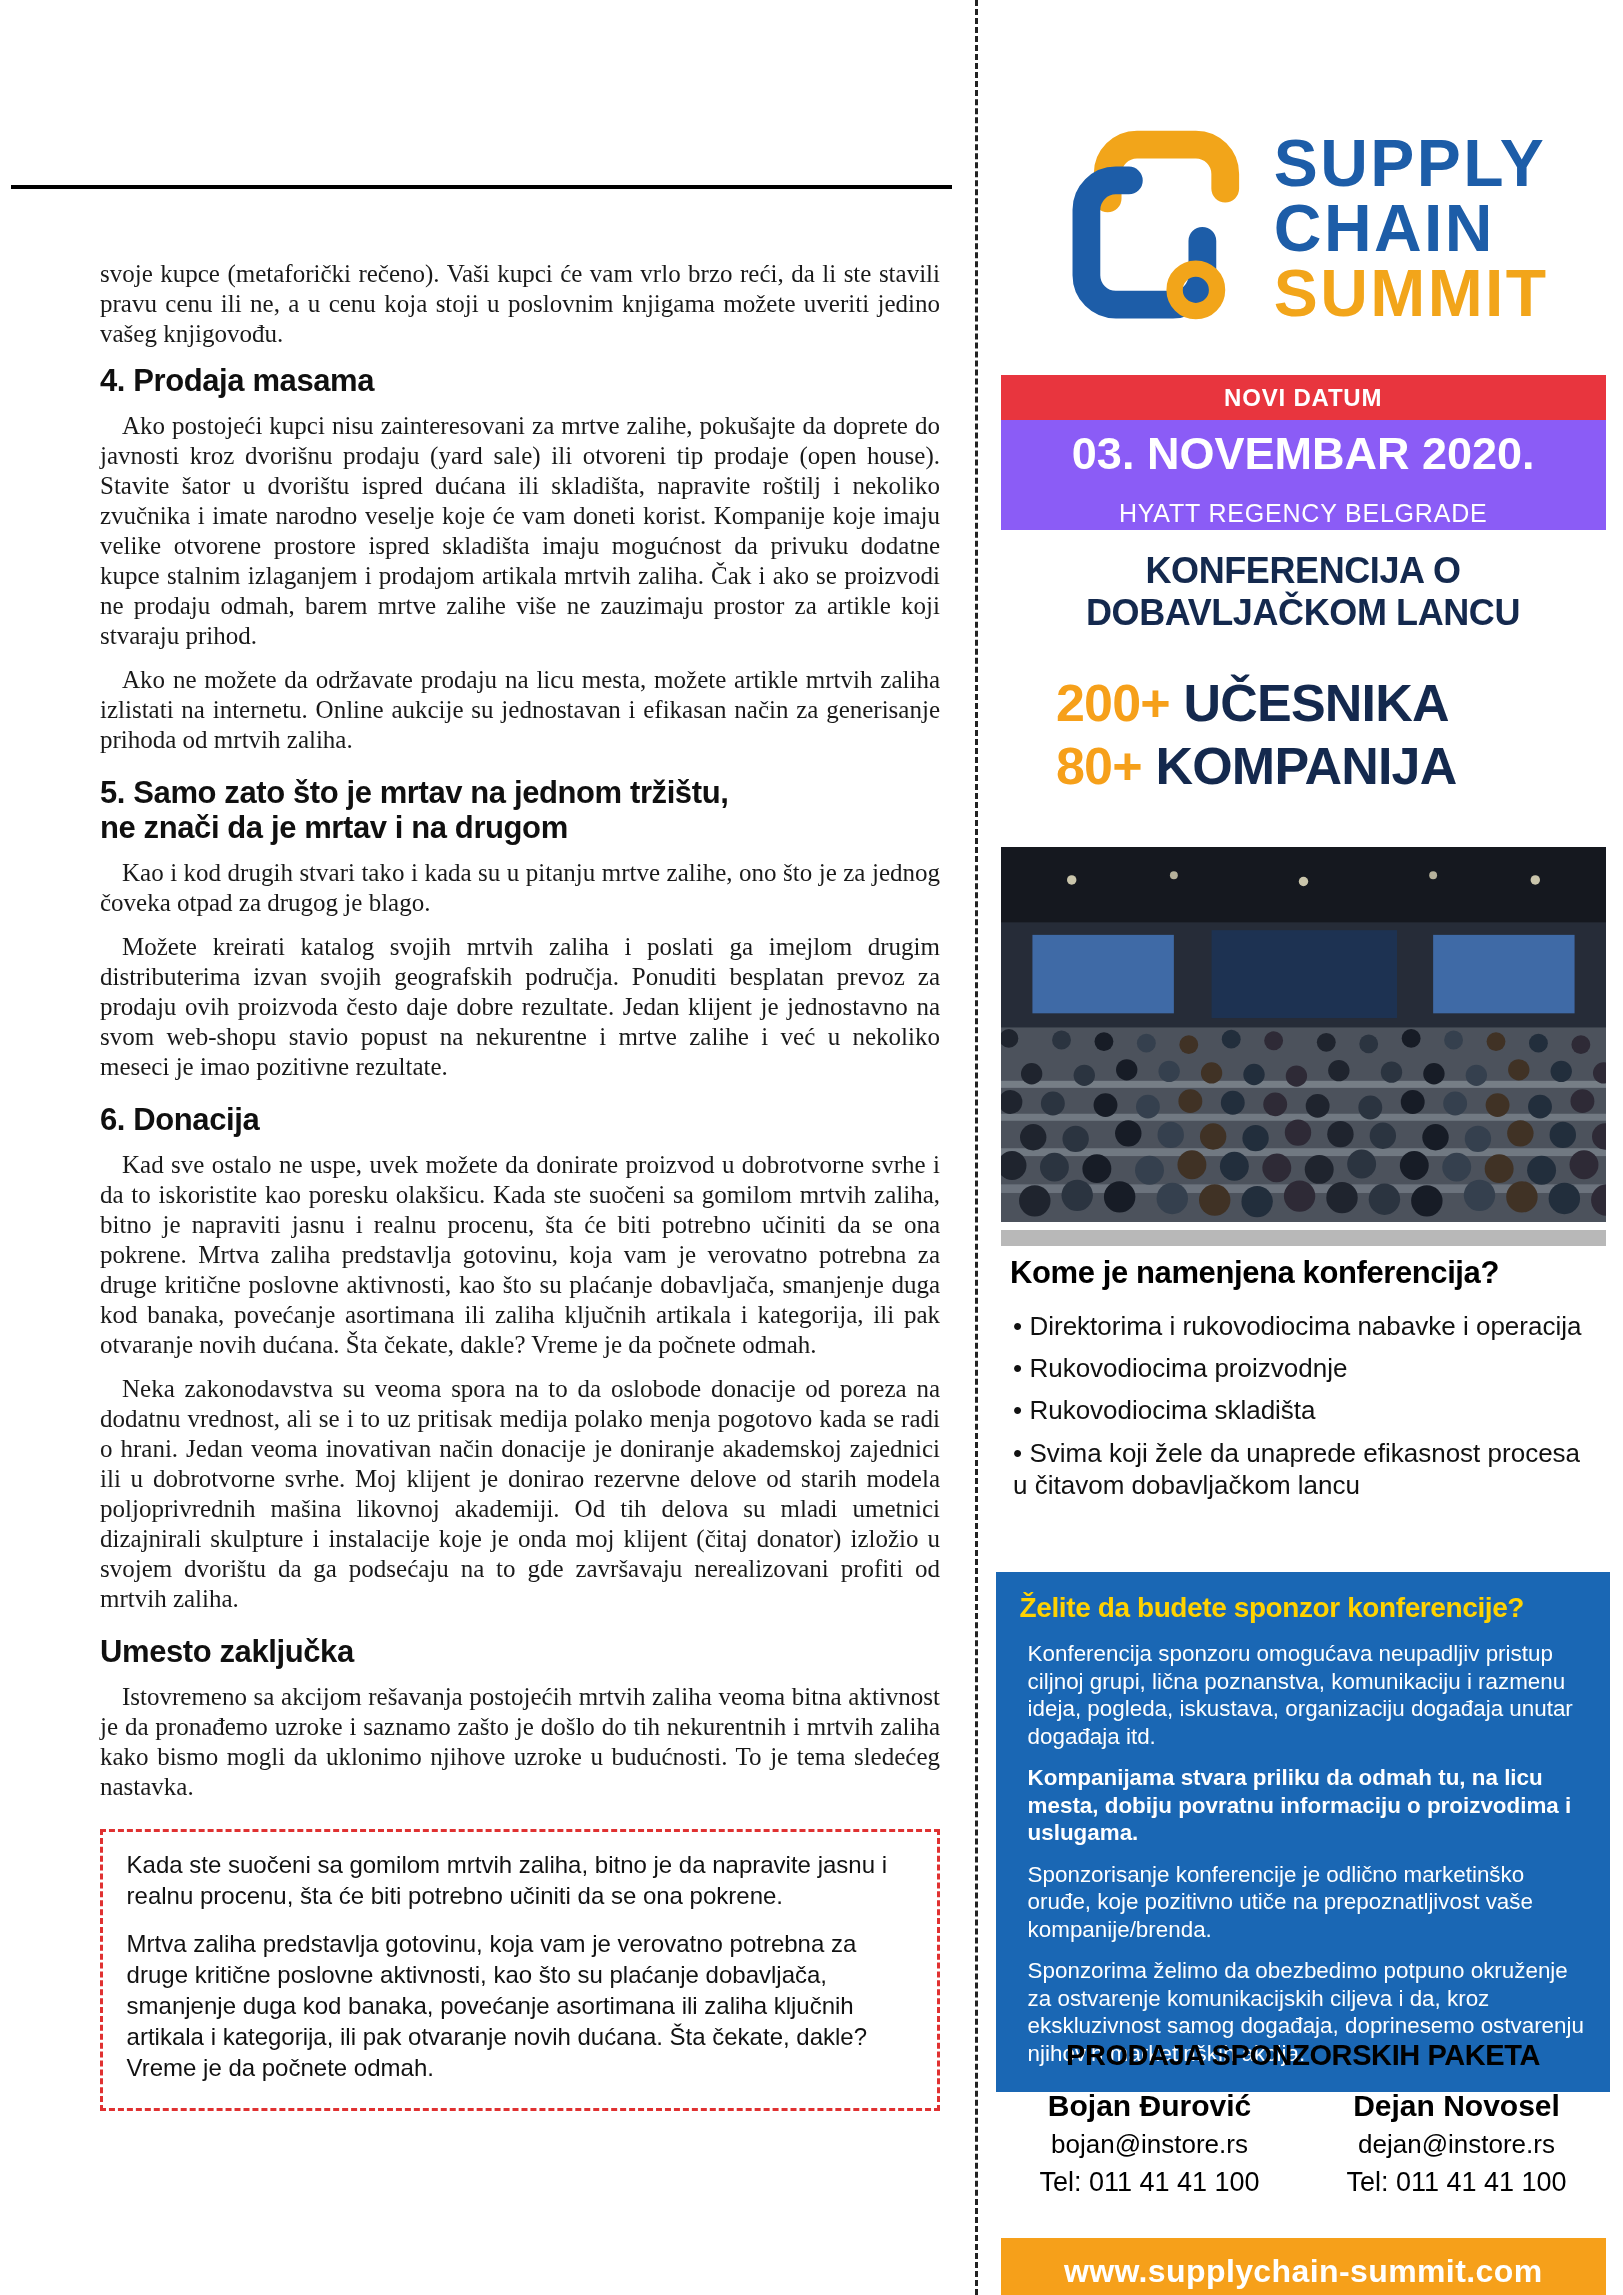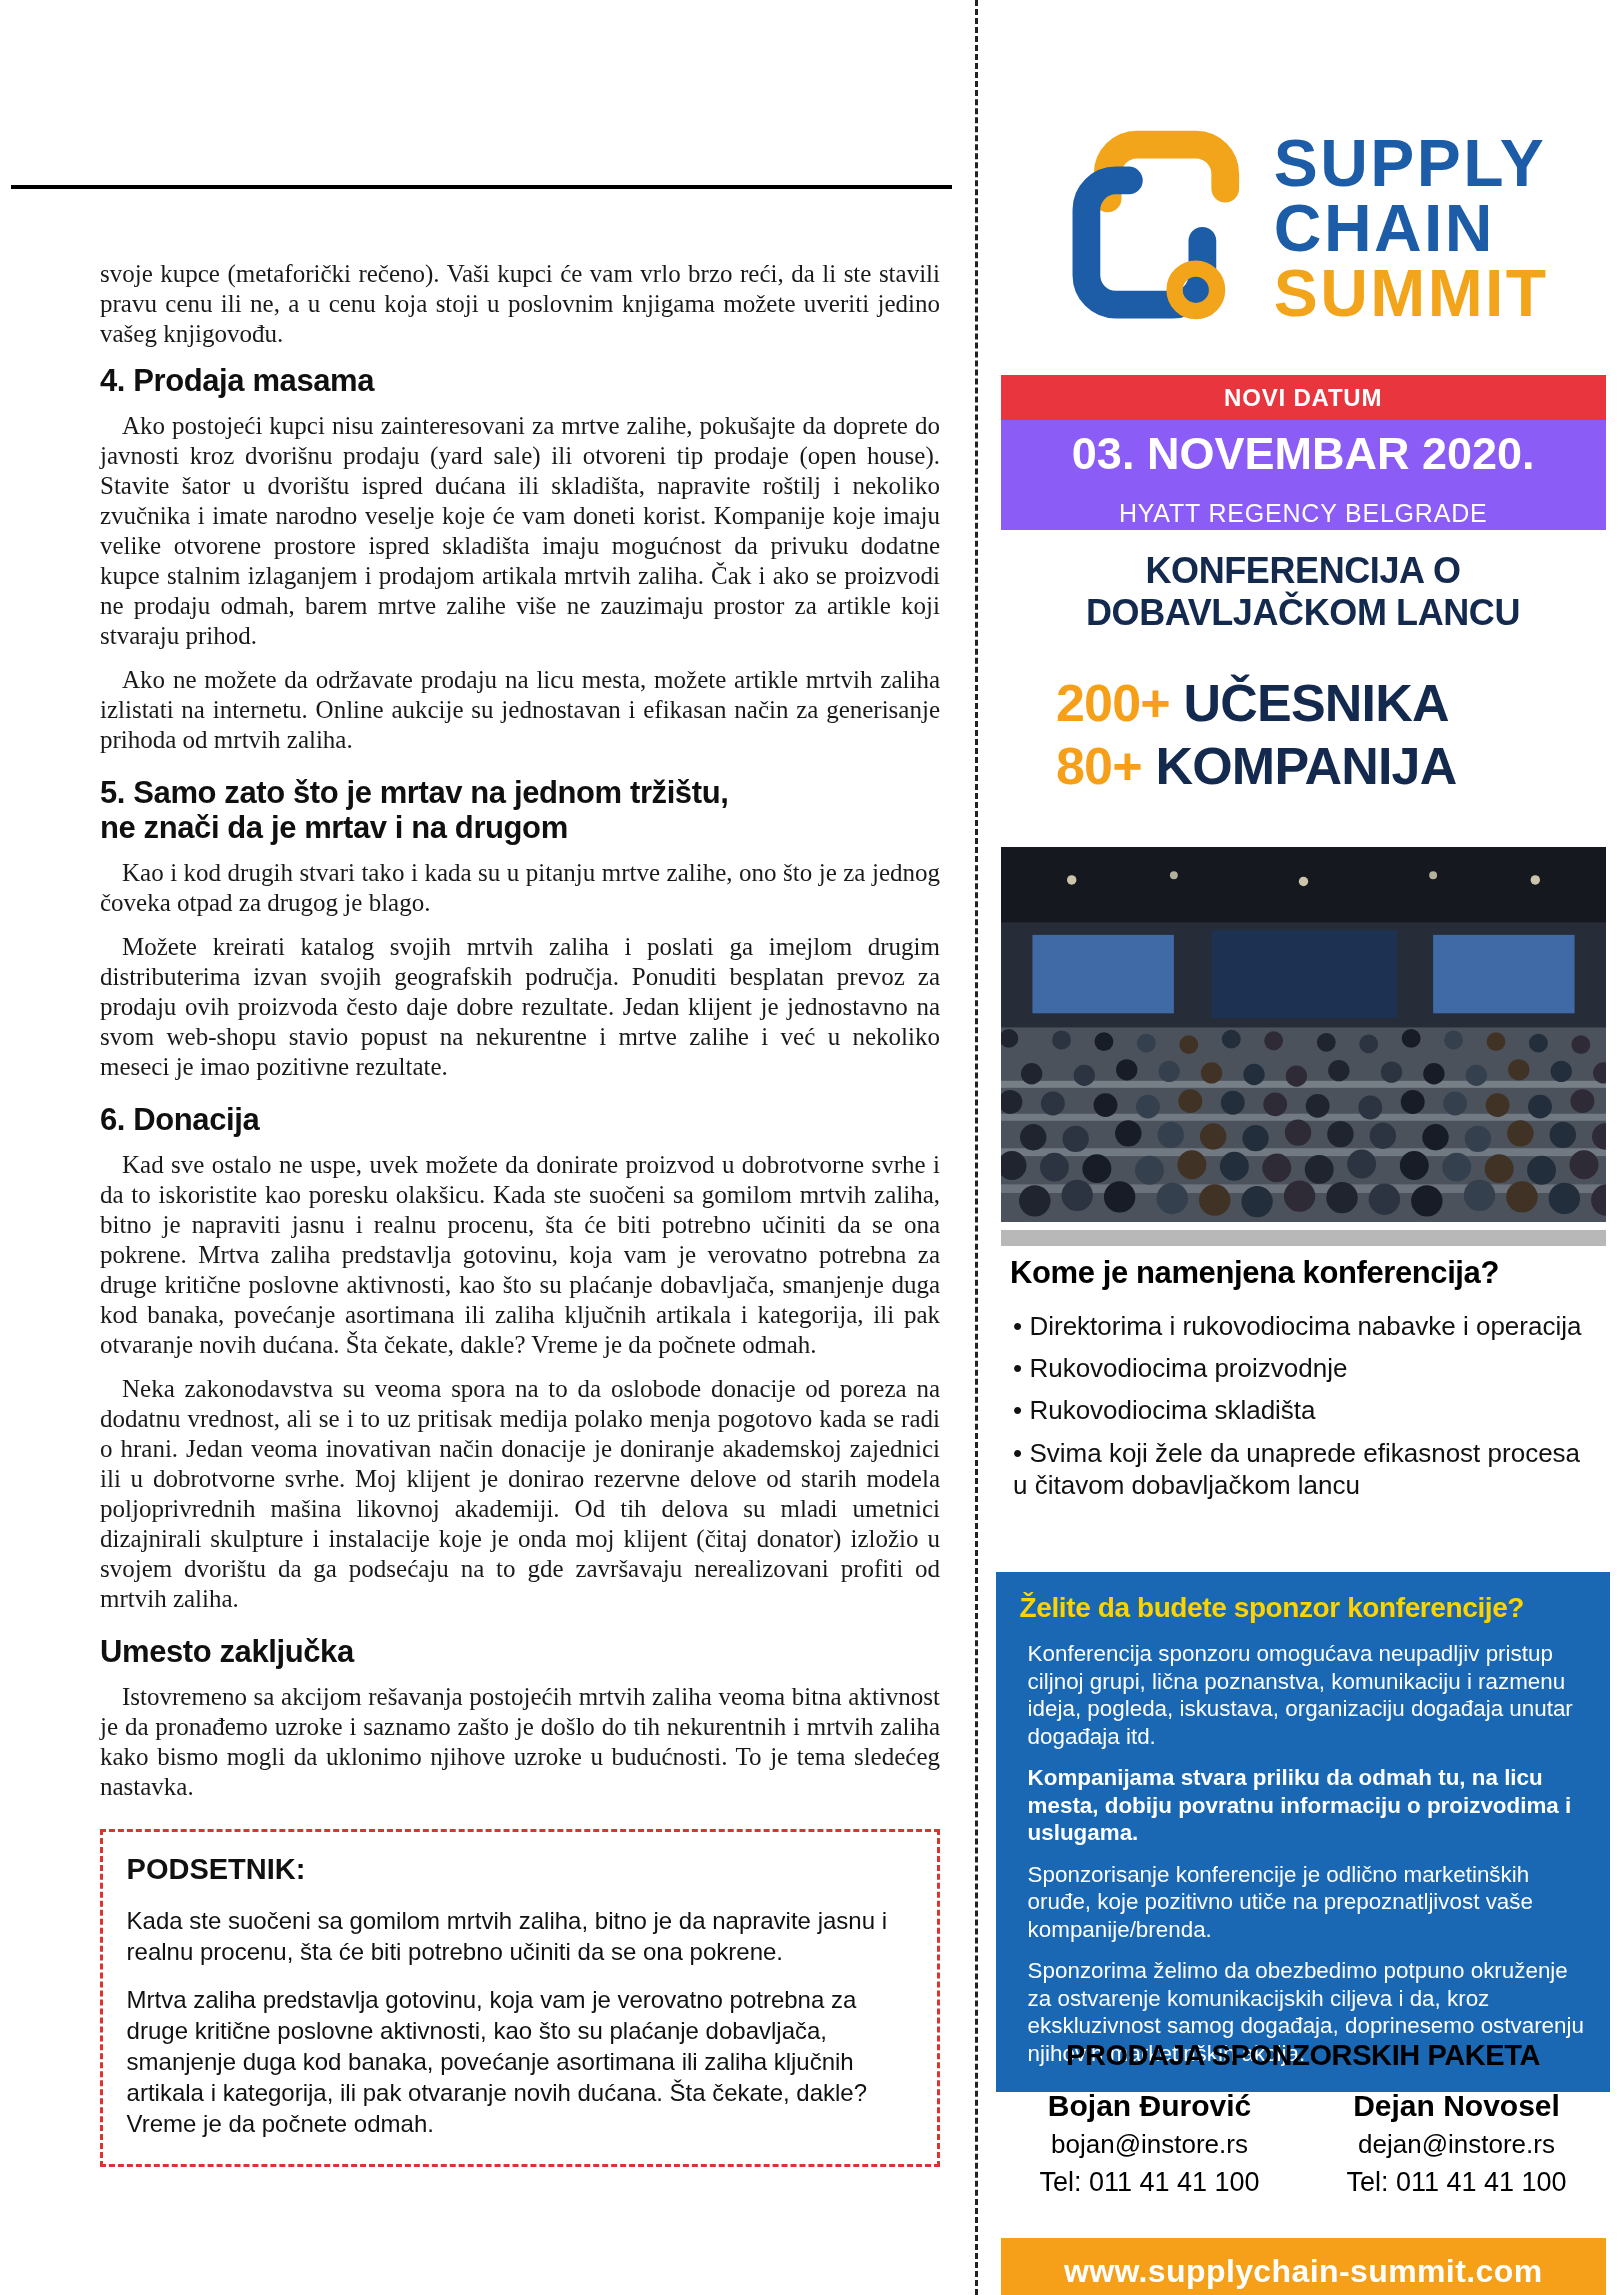--- a/index.html
+++ b/index.html
@@ -113,21 +113,20 @@
     <p>Možete kreirati katalog svojih mrtvih zaliha i poslati ga imejlom drugim distributerima izvan svojih geografskih područja. Ponuditi besplatan prevoz za prodaju ovih proizvoda često daje dobre rezultate. Jedan klijent je jednostavno na svom web-shopu stavio popust na nekurentne i mrtve zalihe i već u nekoliko meseci je imao pozitivne rezultate.</p>
 
     <h2>6. Donacija</h2>
     <p>Kad sve ostalo ne uspe, uvek možete da donirate proizvod u dobrotvorne svrhe i da to iskoristite kao poresku olakšicu. Kada ste suočeni sa gomilom mrtvih zaliha, bitno je napraviti jasnu i realnu procenu, šta će biti potrebno učiniti da se ona pokrene. Mrtva zaliha predstavlja gotovinu, koja vam je verovatno potrebna za druge kritične poslovne aktivnosti, kao što su plaćanje dobavljača, smanjenje duga kod banaka, povećanje asortimana ili zaliha ključnih artikala i kategorija, ili pak otvaranje novih dućana. Šta čekate, dakle? Vreme je da počnete odmah.</p>
     <p>Neka zakonodavstva su veoma spora na to da oslobode donacije od poreza na dodatnu vrednost, ali se i to uz pritisak medija polako menja pogotovo kada se radi o hrani. Jedan veoma inovativan način donacije je doniranje akademskoj zajednici ili u dobrotvorne svrhe. Moj klijent je donirao rezervne delove od starih modela poljoprivrednih mašina likovnoj akademiji. Od tih delova su mladi umetnici dizajnirali skulpture i instalacije koje je onda moj klijent (čitaj donator) izložio u svojem dvorištu da ga podsećaju na to gde završavaju nerealizovani profiti od mrtvih zaliha.</p>
 
     <h2>Umesto zaključka</h2>
     <p>Istovremeno sa akcijom rešavanja postojećih mrtvih zaliha veoma bitna aktivnost je da pronađemo uzroke i saznamo zašto je došlo do tih nekurentnih i mrtvih zaliha kako bismo mogli da uklonimo njihove uzroke u budućnosti. To je tema sledećeg nastavka.</p>
 
     <div class="reminder">
-      <h3>PODSETNIK:</h3>
       <p>Kada ste suočeni sa gomilom mrtvih zaliha, bitno je da napravite jasnu i realnu procenu, šta će biti potrebno učiniti da se ona pokrene.</p>
       <p>Mrtva zaliha predstavlja gotovinu, koja vam je verovatno potrebna za druge kritične poslovne aktivnosti, kao što su plaćanje dobavljača, smanjenje duga kod banaka, povećanje asortimana ili zaliha ključnih artikala i kategorija, ili pak otvaranje novih dućana. Šta čekate, dakle? Vreme je da počnete odmah.</p>
     </div>
   </div>
 
   <div class="ad">
 
     <div class="logo">
       <span>
         <svg width="196" height="228" viewBox="0 0 240 270" aria-hidden="true">
@@ -280,21 +279,21 @@
       <li>Direktorima i rukovodiocima nabavke i operacija</li>
       <li>Rukovodiocima proizvodnje</li>
       <li>Rukovodiocima skladišta</li>
       <li>Svima koji žele da unaprede efikasnost procesa u čitavom dobavljačkom lancu</li>
     </ul>
 
     <div class="sponsor-box">
       <h3>Želite da budete sponzor konferencije?</h3>
       <p>Konferencija sponzoru omogućava neupadljiv pristup ciljnoj grupi, lična poznanstva, komunikaciju i razmenu ideja, pogleda, iskustava, organizaciju događaja unutar događaja itd.</p>
       <p class="bold">Kompanijama stvara priliku da odmah tu, na licu mesta, dobiju povratnu informaciju o proizvodima i uslugama.</p>
-      <p>Sponzorisanje konferencije je odlično marketinških oruđe, koje pozitivno utiče na prepoznatljivost vaše kompanije/brenda.</p>
+      <p>Sponzorisanje konferencije je odlično marketinško oruđe, koje pozitivno utiče na prepoznatljivost vaše kompanije/brenda.</p>
       <p>Sponzorima želimo da obezbedimo potpuno okruženje za ostvarenje komunikacijskih ciljeva i da, kroz ekskluzivnost samog događaja, doprinesemo ostvarenju njihovih marketinških akcija.</p>
     </div>
 
     <div class="sales-title">PRODAJA SPONZORSKIH PAKETA</div>
 
     <div class="contacts">
       <div class="contact">
         <div class="name">Bojan Đurović</div>
         <div class="email">bojan@instore.rs</div>
         <div class="phone">Tel: 011 41 41 100</div>

